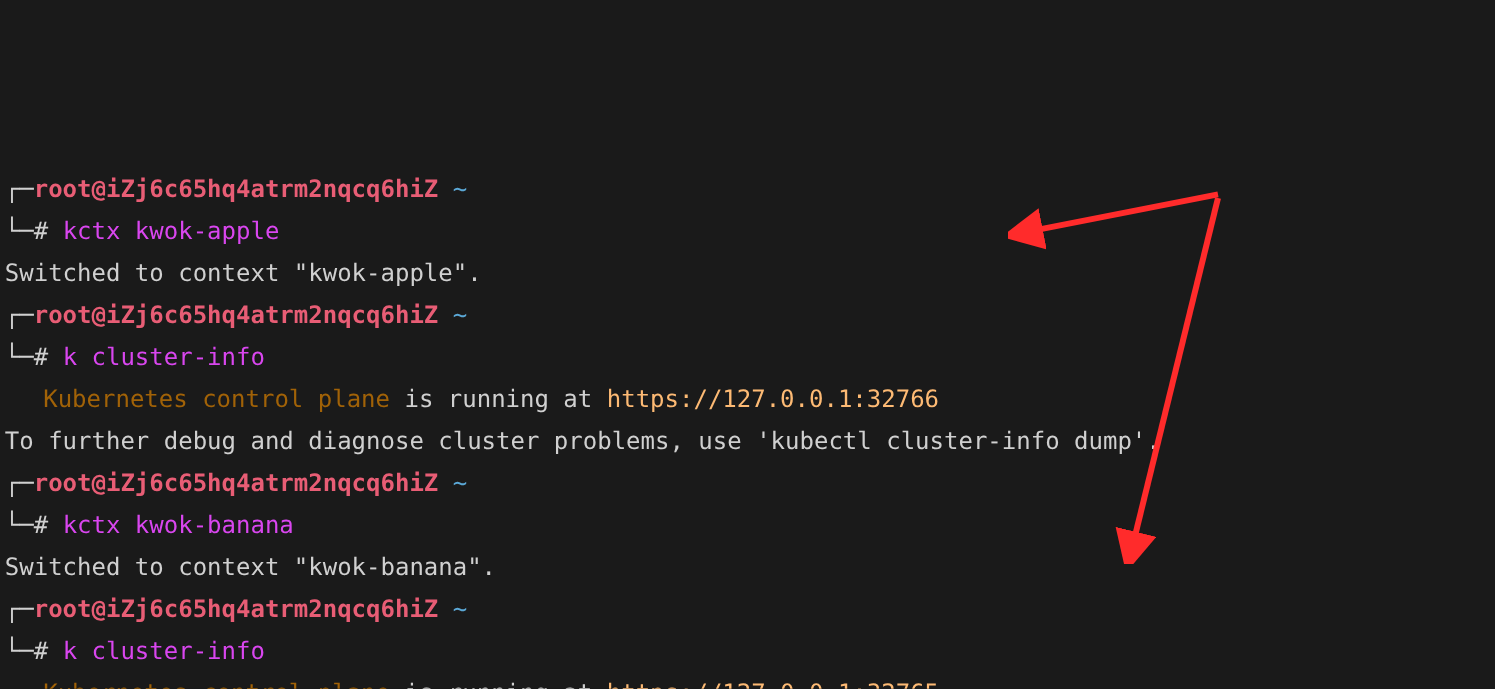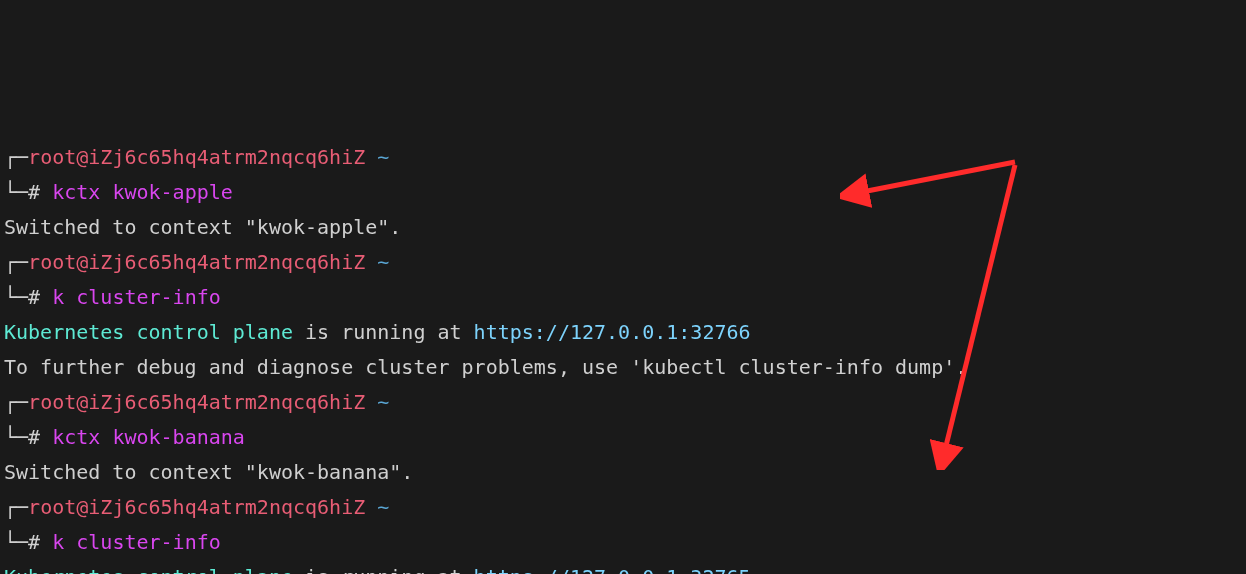--- a/index.html
+++ b/index.html
@@ -10,27 +10,27 @@
       line-height: 1.75;
       padding: 0 4px;
       color: #d0d0d0;
       white-space: pre;
       position: relative;
       width: 1246px;
       height: 574px;
       overflow: hidden;
     }
     .prompt-bracket-top, .prompt-bracket-bot { color: #d0d0d0; display: inline; }
-    .user-host { color: #e85d75; font-weight: 400; }
+    .user-host { color: #e85d75; font-weight: 700; }
     .tilde { color: #5ba8d6; font-weight: 500; }
     .hash { color: #d0d0d0; }
     .cmd { color: #d946ef; }
     .out { color: #d0d0d0; }
-    .green { color: #5eead4; }
-    .yellow { color: #7dd3fc; }
+    .green { color: #a16207; margin-left: 32px; }
+    .yellow { color: #fdba74; }
     .line { display: block; }
     .arrow {
       position: absolute;
       pointer-events: none;
     }
   </style>
 </head>
 <body>
 
 

